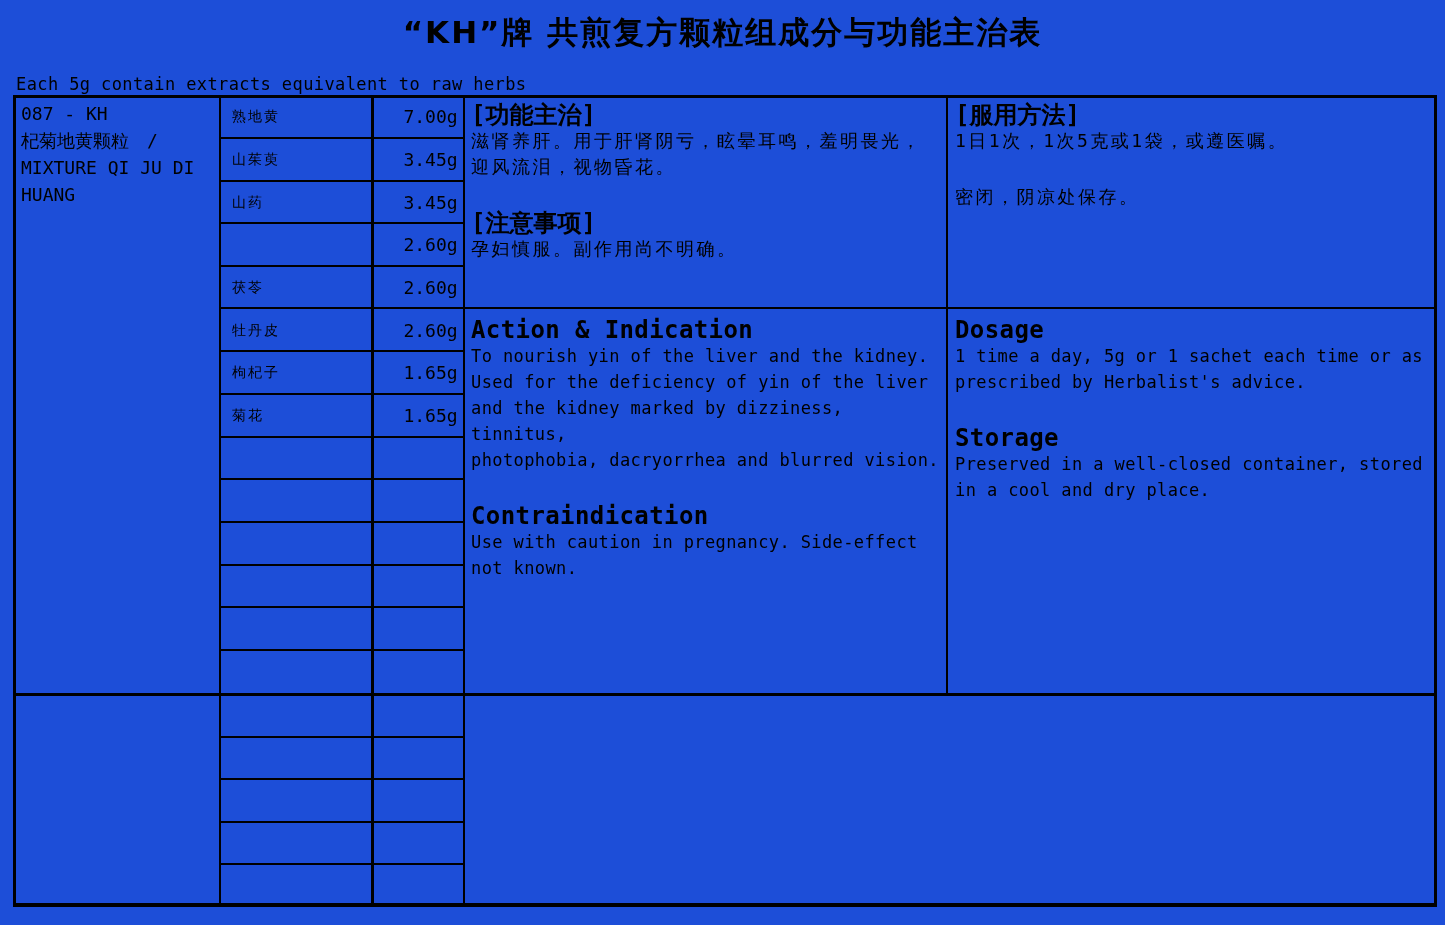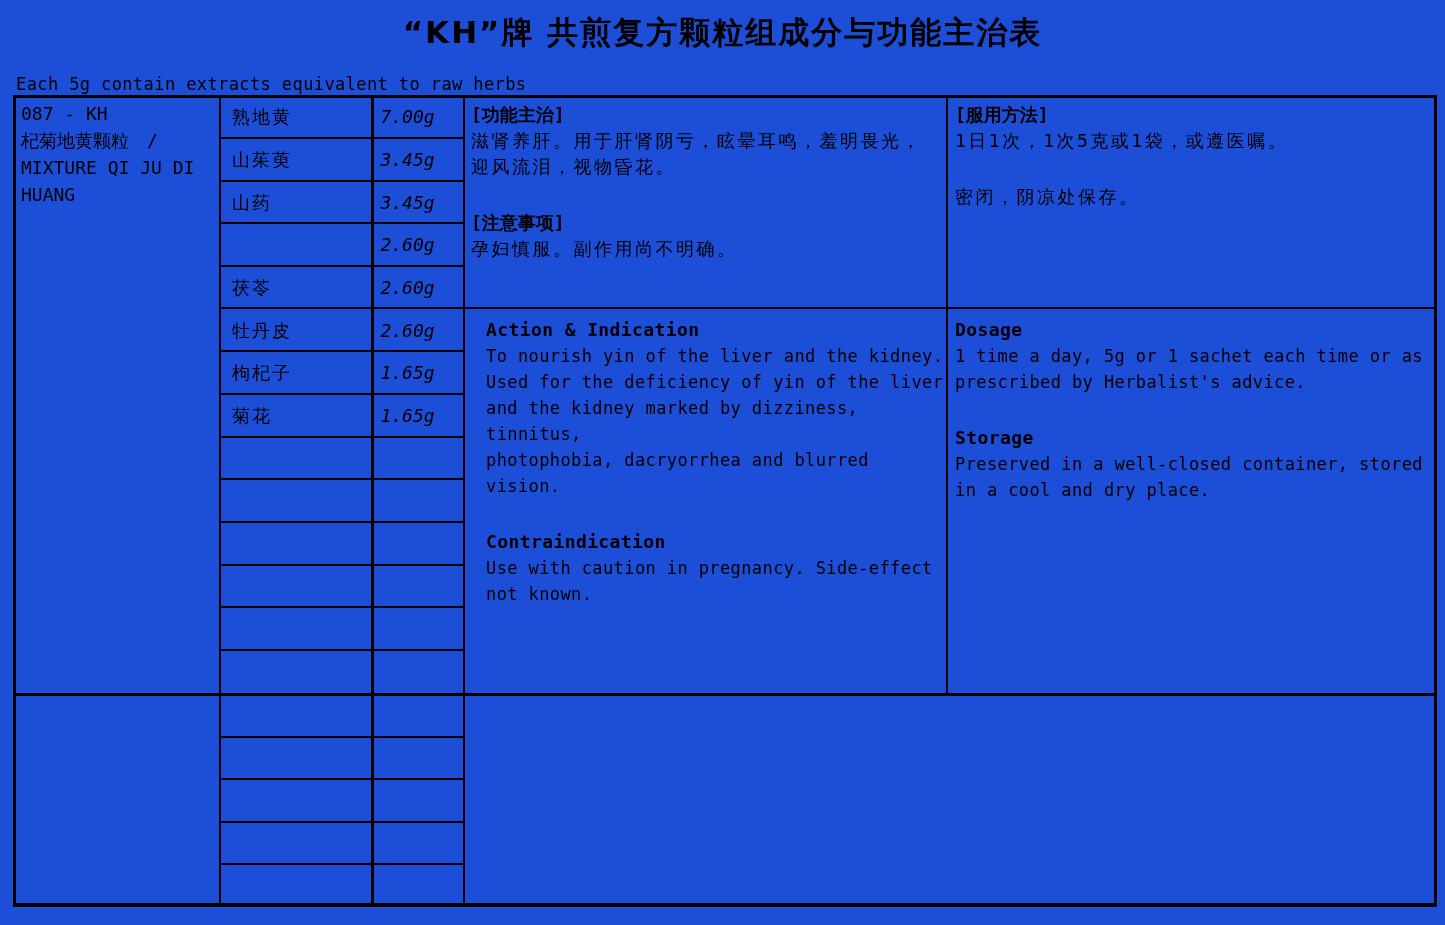--- a/index.html
+++ b/index.html
@@ -38,36 +38,35 @@
   
   .h-mid{left:450px;top:212px;width:974px;height:2px;}
   .h-thick{left:0;top:598px;width:1424px;height:3px;}
   .rowline{left:206px;width:246px;height:2px;}
   .cell{position:absolute;box-sizing:border-box;}
   .product-cell{left:3px;top:3px;width:177px;padding:2px 0 0 5px;font-size:18px;line-height:27px;}
   .product-line{white-space:nowrap;}
   .herb-name{
     left:206px;width:128px;height:43px;
     display:flex;align-items:center;
-    padding-left:13px;font-size:18px;letter-spacing:2px;
+    padding-left:13px;font-size:14px;letter-spacing:2px;
   }
   .herb-amt{
-    left:350px;width:89px;height:43px;
+    left:373px;width:89px;height:43px;
     display:flex;align-items:center;justify-content:center;
     font-size:18px;
-    font-style:italic;
   }
   .sec{font-size:17px;line-height:26px;}
-  .sec .hdr{font-weight:bold;font-size:18px;white-space:nowrap;}
+  .sec .hdr{font-weight:bold;font-size:24px;white-space:nowrap;}
   .sec .bdy{white-space:pre-line;margin:0 0 30px 0;}
   .cn .bdy{letter-spacing:2.5px;font-size:18px;}
   .en{letter-spacing:0.4px;}
   .mid-top{left:452px;top:3px;width:481px;padding:4px 0 0 6px;}
   .right-top{left:935px;top:3px;width:486px;padding:4px 0 0 7px;}
-  .mid-bot{left:452px;top:214px;width:481px;padding:8px 0 0 21px;}
+  .mid-bot{left:452px;top:214px;width:481px;padding:8px 0 0 6px;}
   .right-bot{left:935px;top:214px;width:486px;padding:8px 0 0 7px;}
 </style>
 </head>
 <body>
 
 <div class="page">
 
   <div class="title">“KH”牌 共煎复方颗粒组成分与功能主治表</div>
   <div class="subtitle">Each 5g contain extracts equivalent to raw herbs</div>
 

